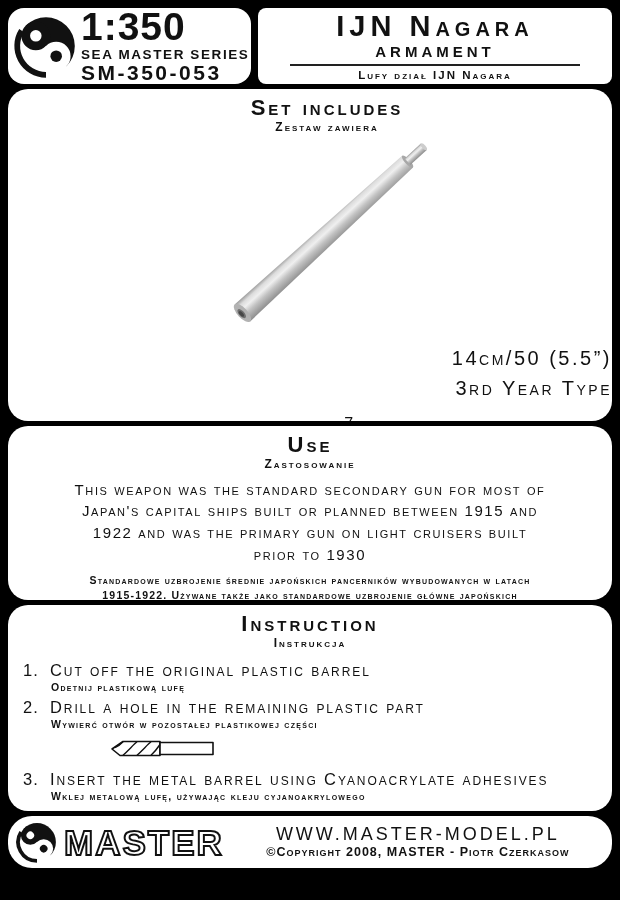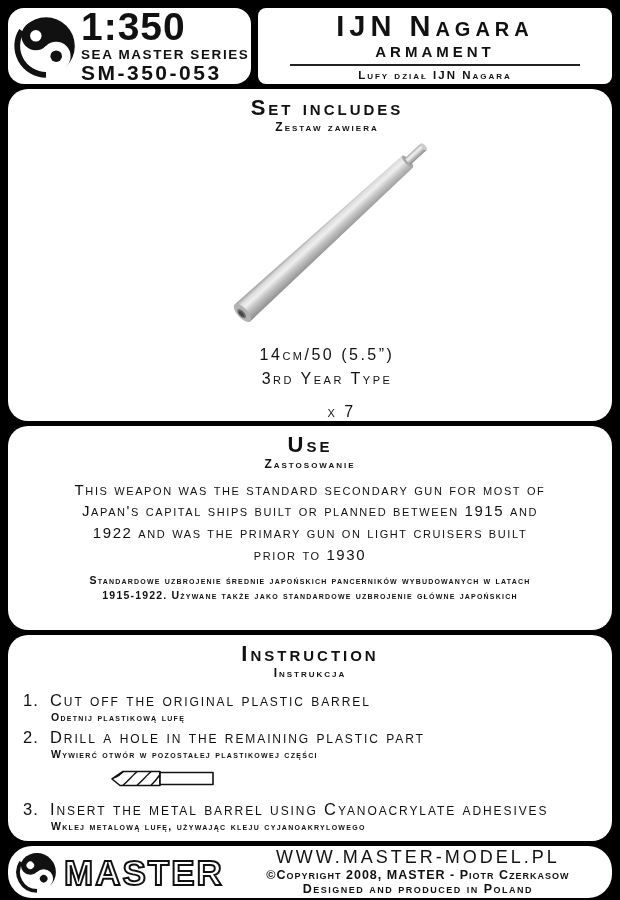--- a/index.html
+++ b/index.html
@@ -36,25 +36,25 @@
   .title-pl { font-size:11.5px; font-weight:bold; letter-spacing:2px; }
 
   
   .panel { background:#fff; border-radius:20px; flex:0 0 auto; overflow:hidden; }
   .sec-title { text-align:center; font-weight:bold; font-size:22px; letter-spacing:3px; padding-top:7px; line-height:1.1; }
   .sec-sub { text-align:center; font-weight:bold; font-size:12px; letter-spacing:2px; line-height:1.2; }
 
   
   .panel-set { height:332px;padding-left:34px; }
   .barrel-box { height:208px; text-align:center; }
-  .caption { text-align:center; font-size:16px; letter-spacing:2.5px; line-height:1.5; }
+  .caption { text-align:right; font-size:20px; letter-spacing:2.5px; line-height:1.5; }
   .qty { text-align:center; font-size:16px; letter-spacing:2.5px; margin-top:12px;margin-left:29px; }
 
   
-  .panel-use { height:204px; }
+  .panel-use { height:174px; }
   .use-en { text-align:center; font-size:15px; letter-spacing:1.6px; line-height:1.45; margin-top:7px; }
   .use-pl { text-align:center; font-size:10.5px; letter-spacing:1.2px; line-height:1.45; margin-top:7px; font-weight:bold; }
 
   
   .panel-ins { height:206px; padding:0 10px; }
   .steps { margin-top:10px; }
   .step { margin-top:5px; }
   .step-row { display:flex; align-items:baseline; padding-left:5px; }
   .step-num { font-size:16.5px; letter-spacing:1px; width:27px; flex:0 0 auto; }
   .step-en { font-size:16.5px; letter-spacing:1.9px; white-space:nowrap; }
@@ -215,17 +215,16 @@
           <circle cx="50" cy="27.5" r="9" fill="#fff"></circle>
           <circle cx="50" cy="72.5" r="9" fill="#111"></circle>
         </g>
         <path d="M50,95 A45,45 0 0 1 12,26" fill="none" stroke="#111" stroke-width="9"></path>
       </svg>
     </span>
     <span class="brand">MASTER</span>
     <div class="ftr-right">
       <div class="site">WWW.MASTER-MODEL.PL</div>
       <div class="copyright sc">©Copyright 2008, MASTER - Piotr Czerkasow</div>
-      <div class="produced sc">Designed and produced in Poland</div>
     </div>
   </div>
 
 </div>
 
 </body></html>

